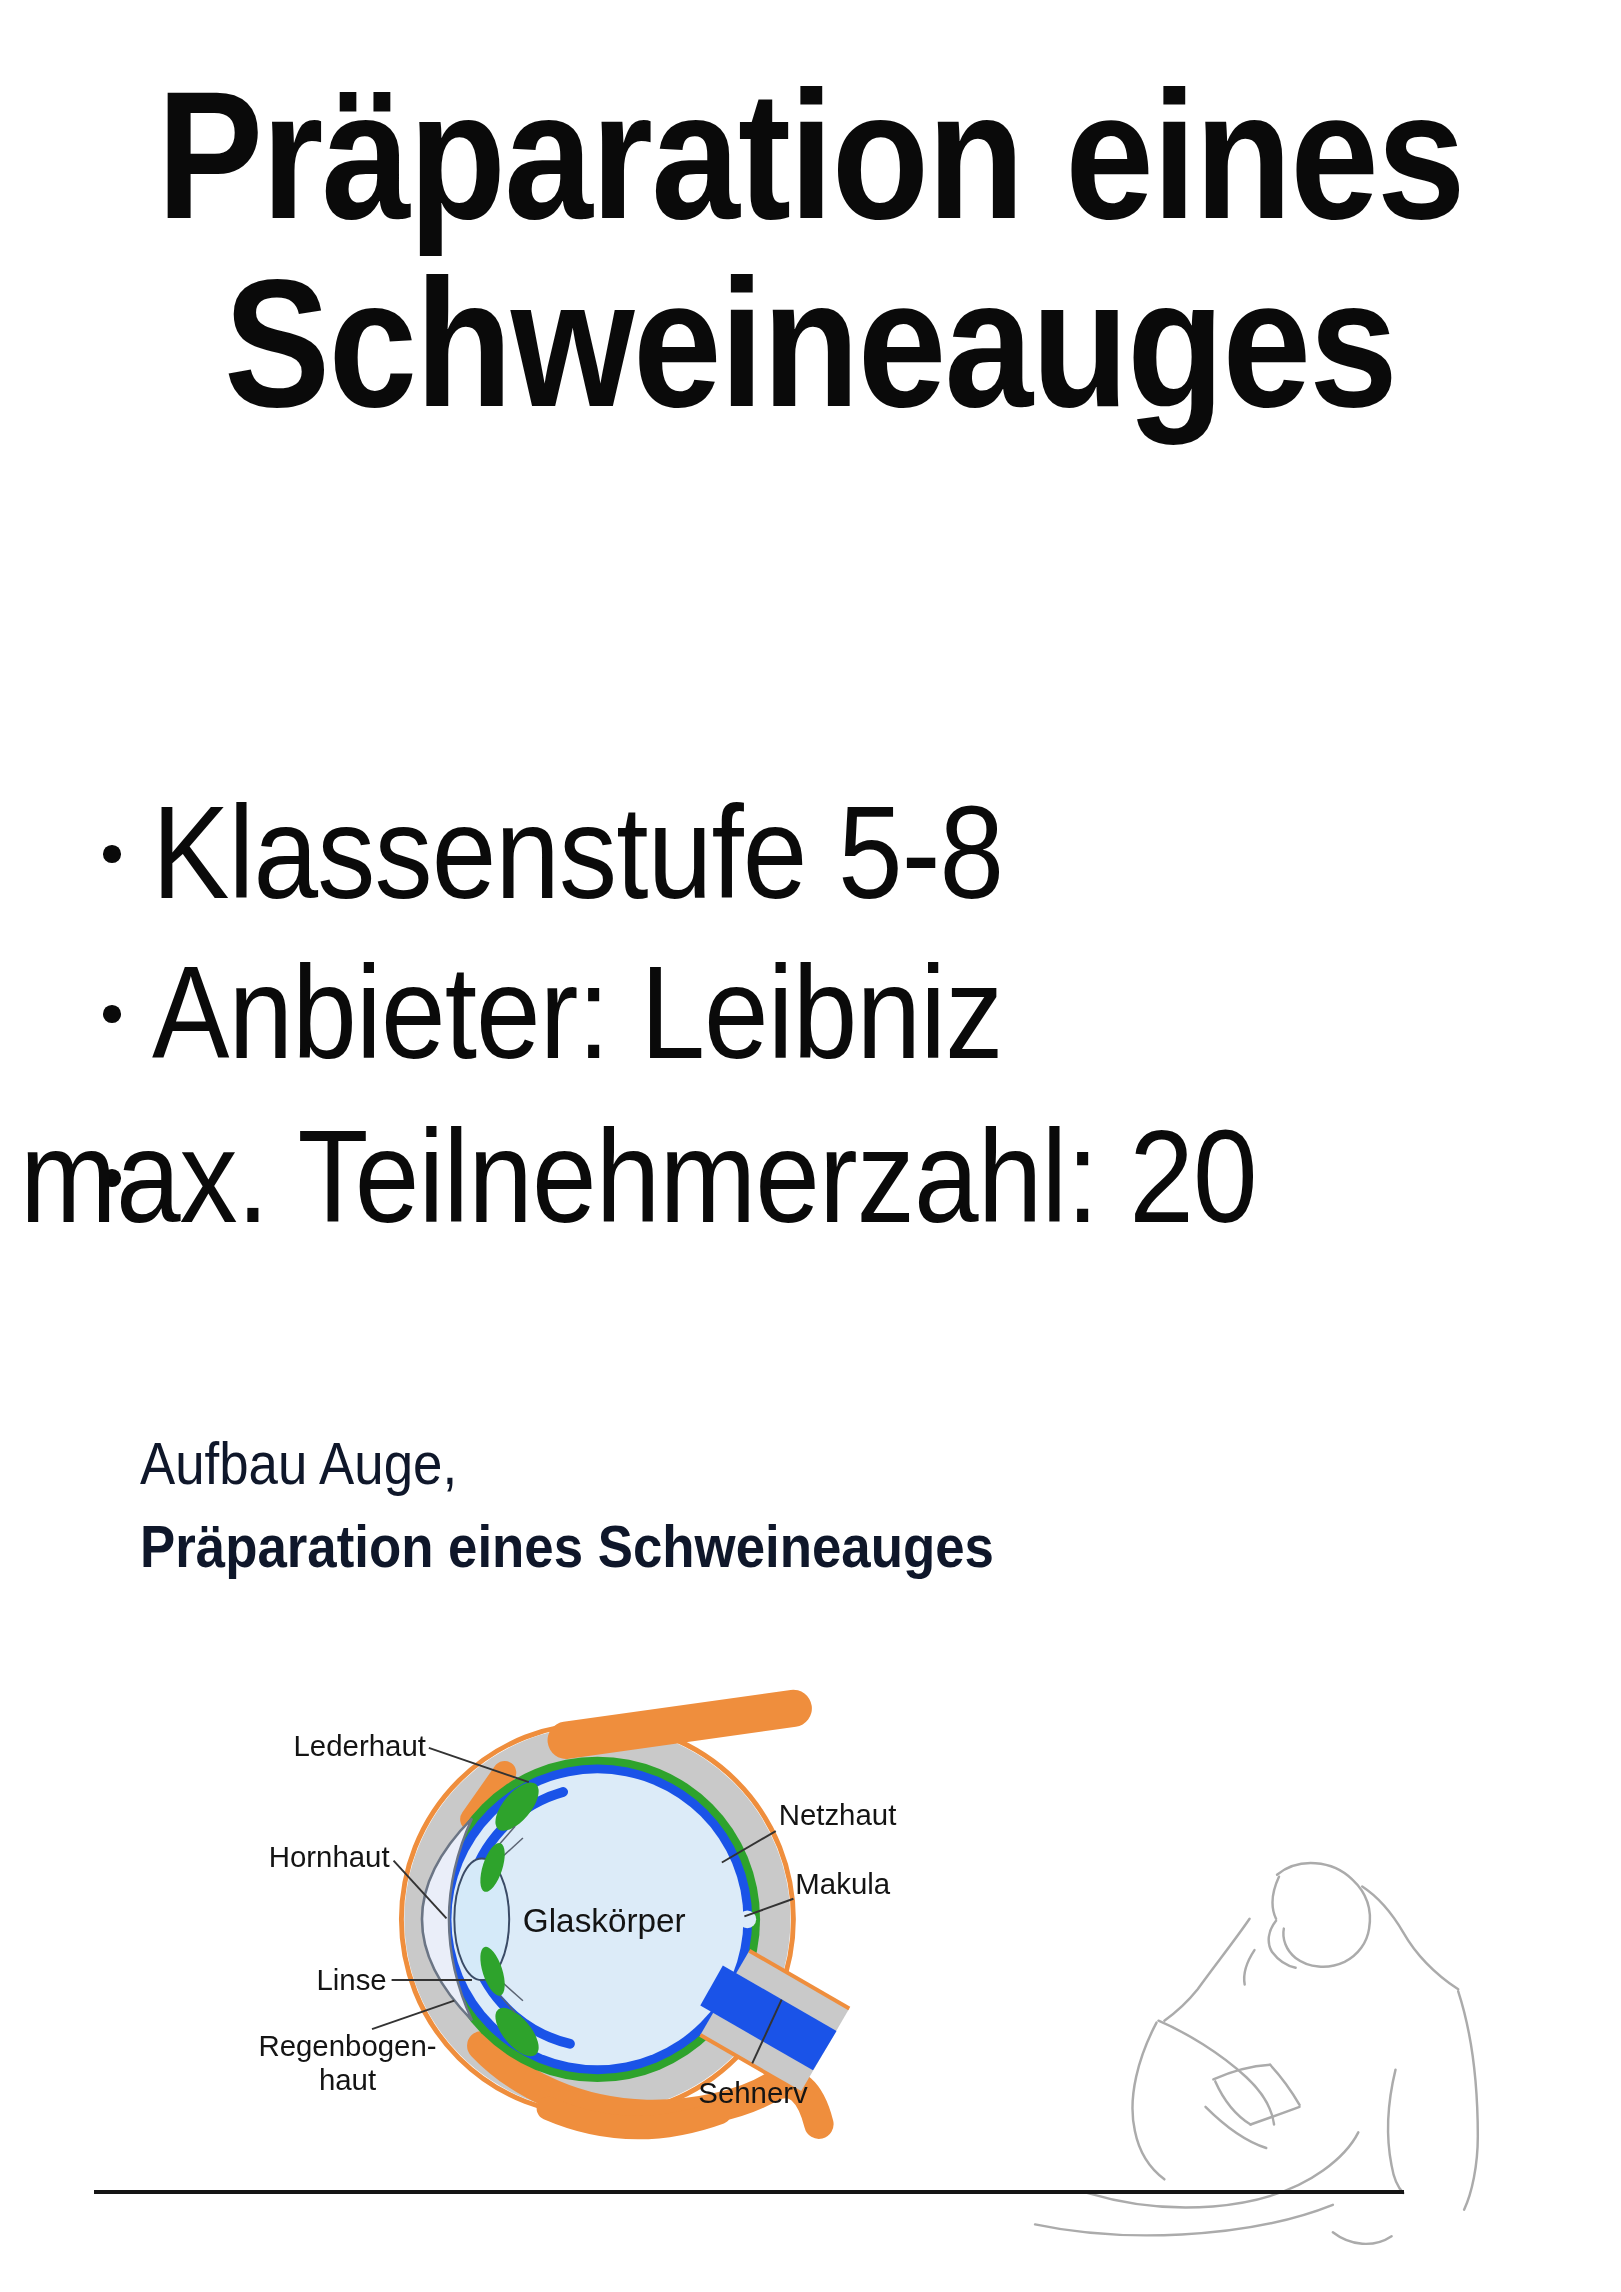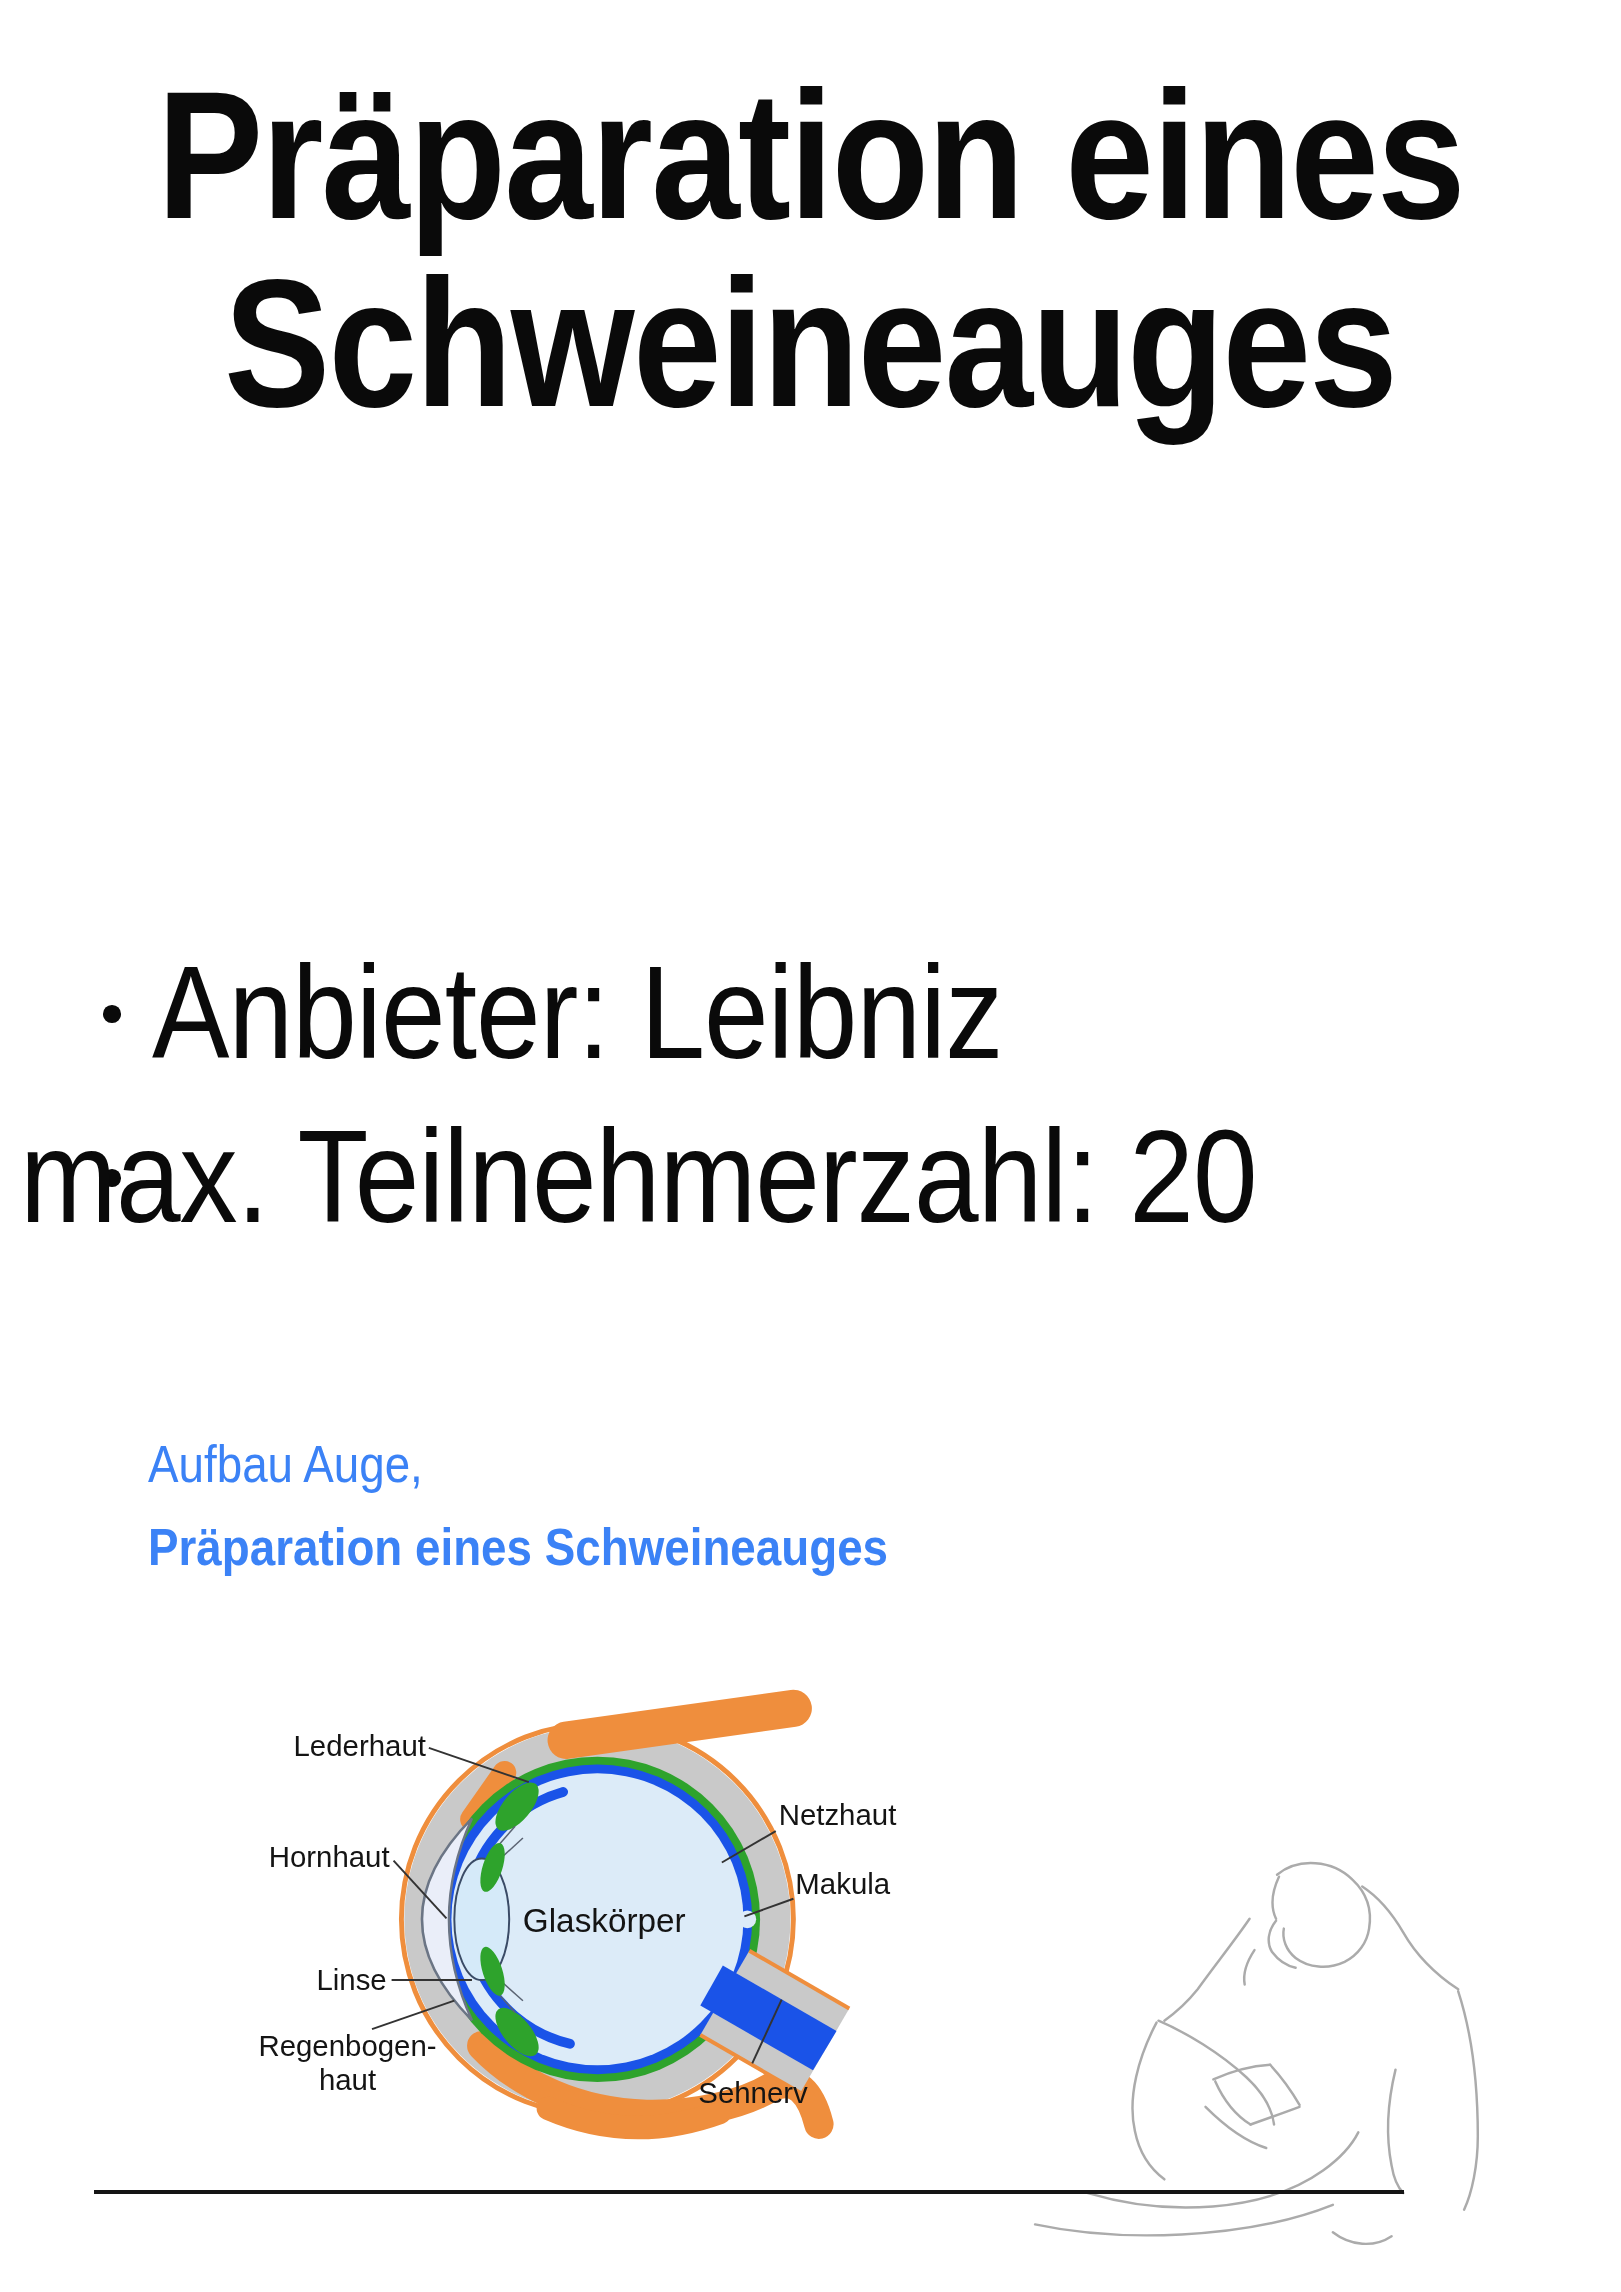--- a/index.html
+++ b/index.html
@@ -51,24 +51,24 @@
     width: 17.6px; height: 17.6px;
     border-radius: 50%;
     background: #0a0a0a;
   }
   .row1 { top: 780px; }
   .row2 { top: 940px; }
   .row3 { top: 1104px; padding-left: 20px; }
   .row4 { top: 1274px; }
   
   .desc-line {
-    position: absolute; left: 148px; width: 1372px;
-    font-size: 52px;
+    position: absolute; left: 140px; width: 1372px;
+    font-size: 60px;
     line-height: 82px;
-    color: #3b82f6;
+    color: #0f172a;
     white-space: nowrap;
   }
   .desc-line .squeeze {
     display: inline-block;
     transform: scaleX(0.88);
     transform-origin: left center;
   }
   .desc1 { top: 1423px; }
   .desc2 { top: 1506px; font-weight: bold; }
   
@@ -90,20 +90,24 @@
 </head>
 <body>
 
 <div class="page">
 
   <div class="title">
     <span class="tline"><span class="squeeze">Präparation eines</span></span>
     <span class="tline"><span class="squeeze">Schweineauges</span></span>
   </div>
 
+  <div class="bullet-row row1">
+    <span class="bullet-dot"></span>
+    <span class="squeeze">Klassenstufe 5-8</span>
+  </div>
   <div class="bullet-row row2">
     <span class="bullet-dot"></span>
     <span class="squeeze">Anbieter: Leibniz</span>
   </div>
   <div class="bullet-row row3">
     <span class="bullet-dot"></span>
     <span class="squeeze">max. Teilnehmerzahl: 20</span>
   </div>
 
   <div class="desc-line desc1">

